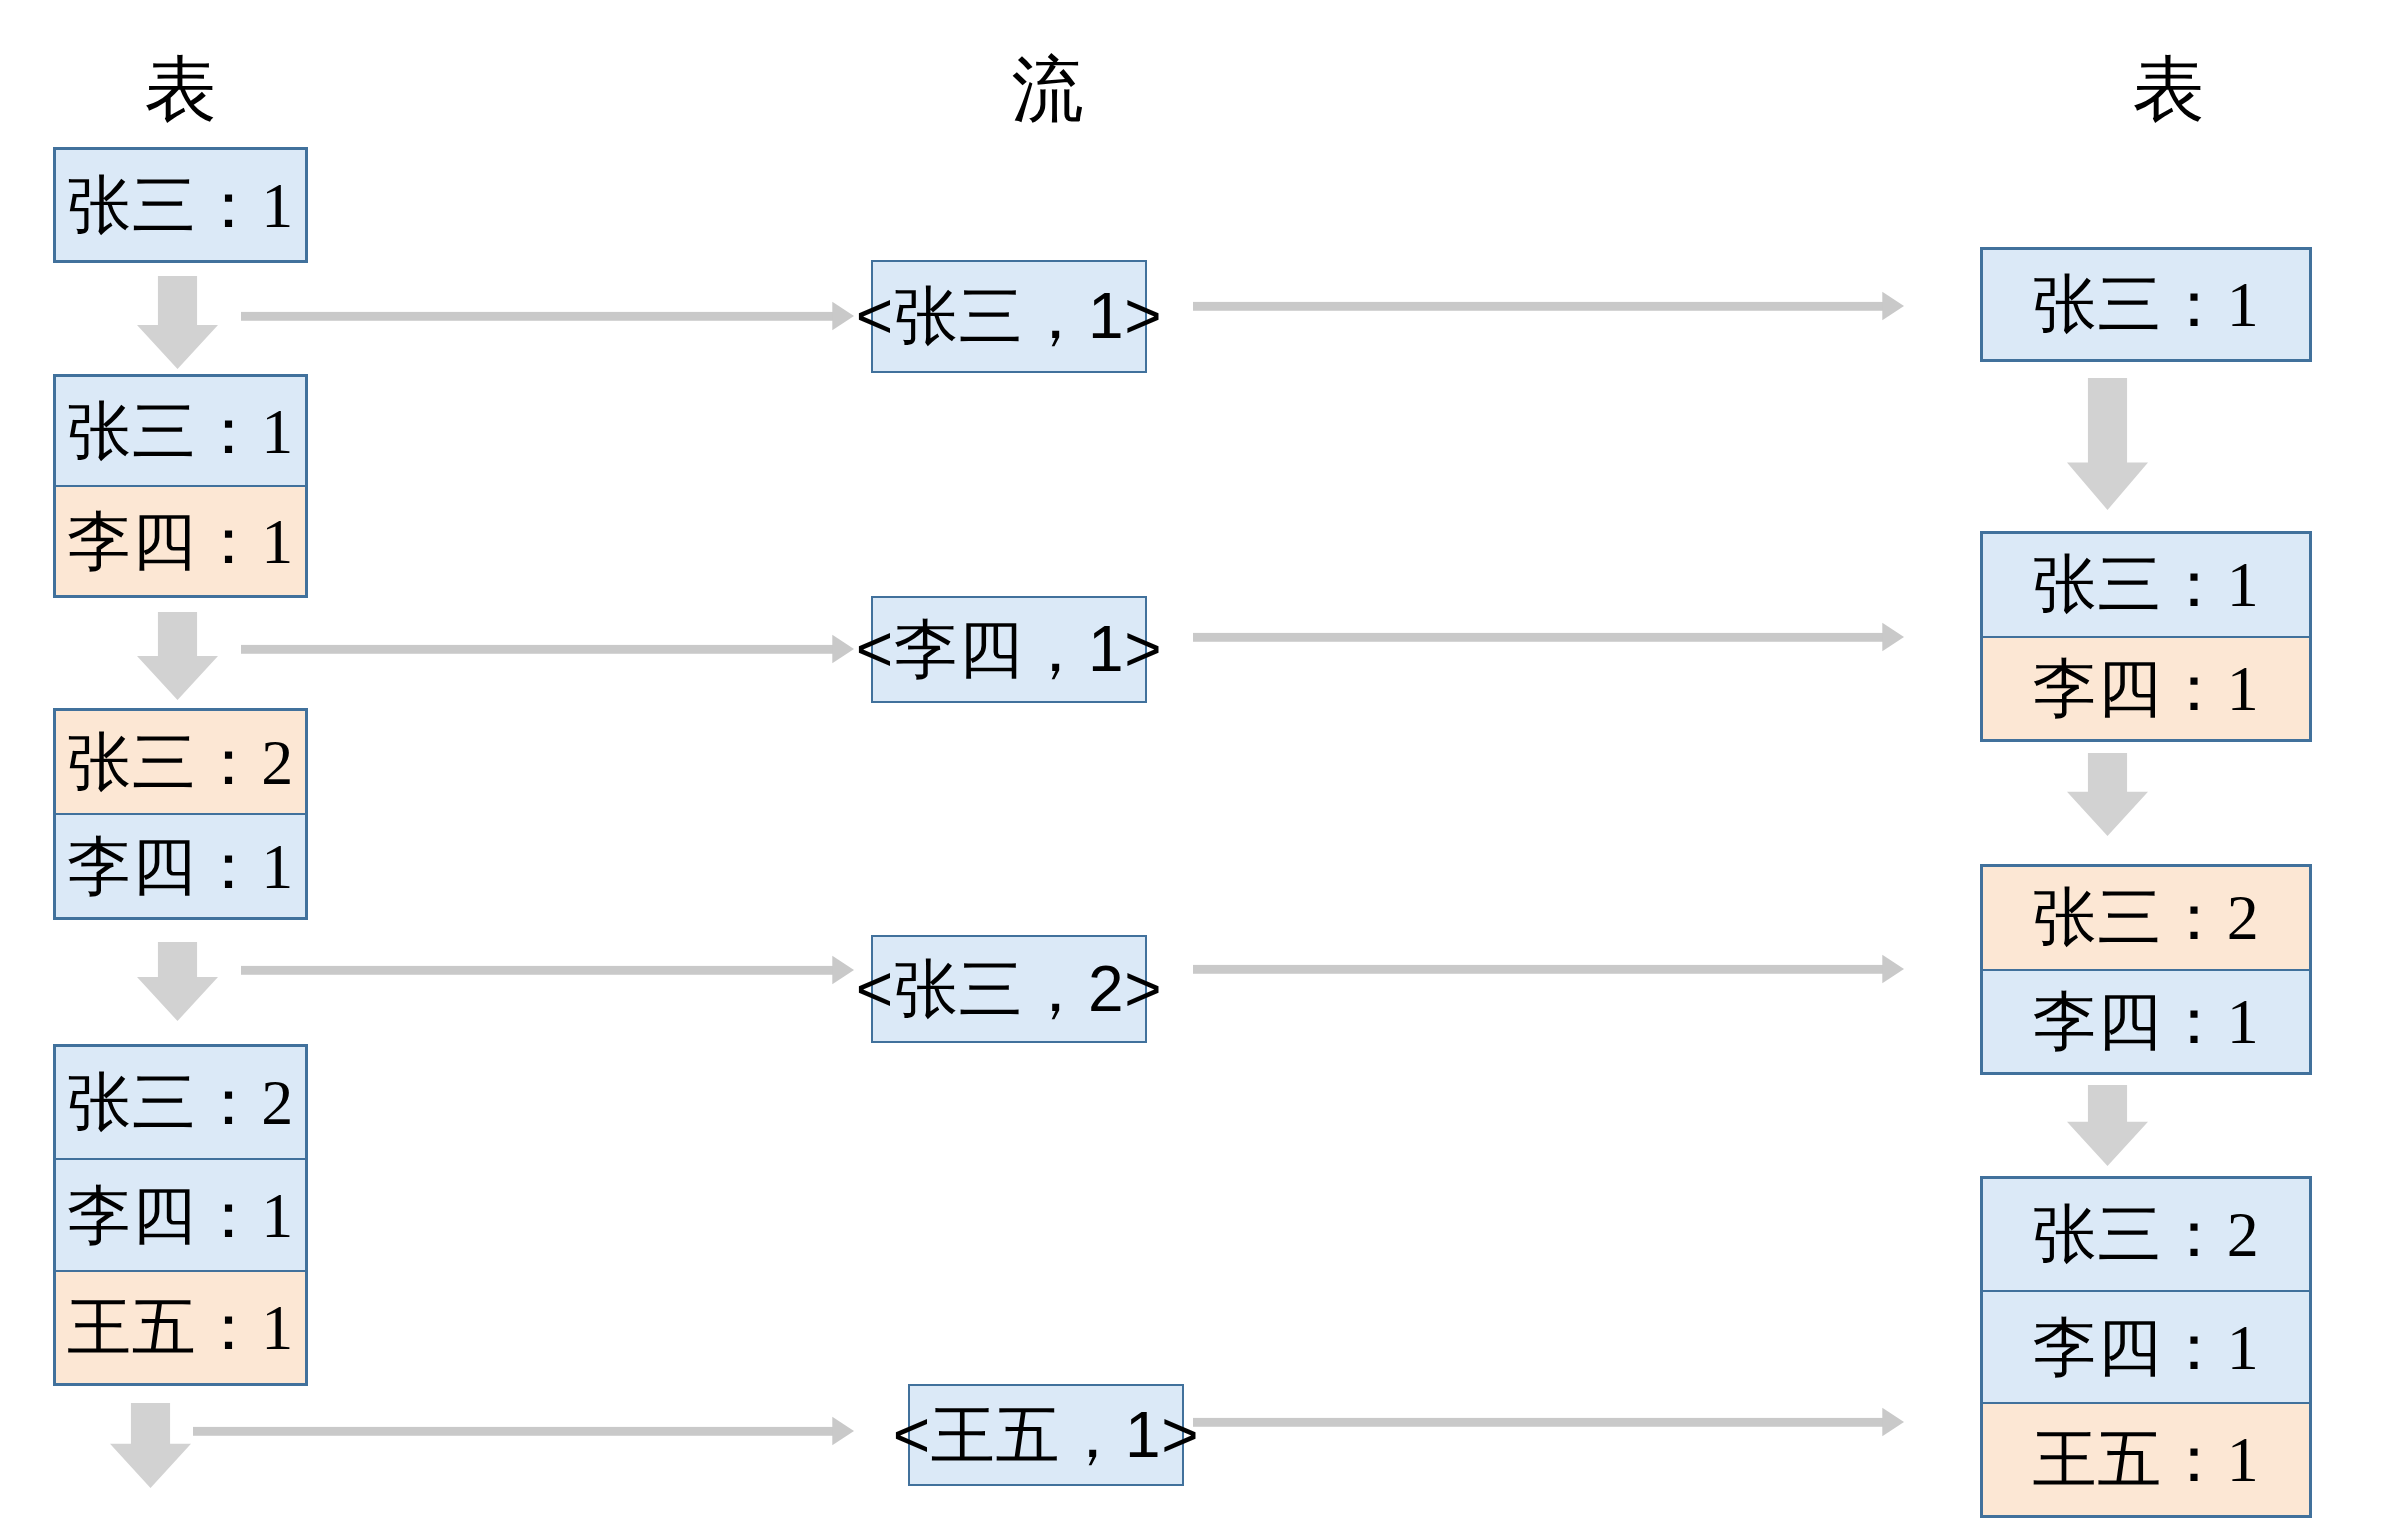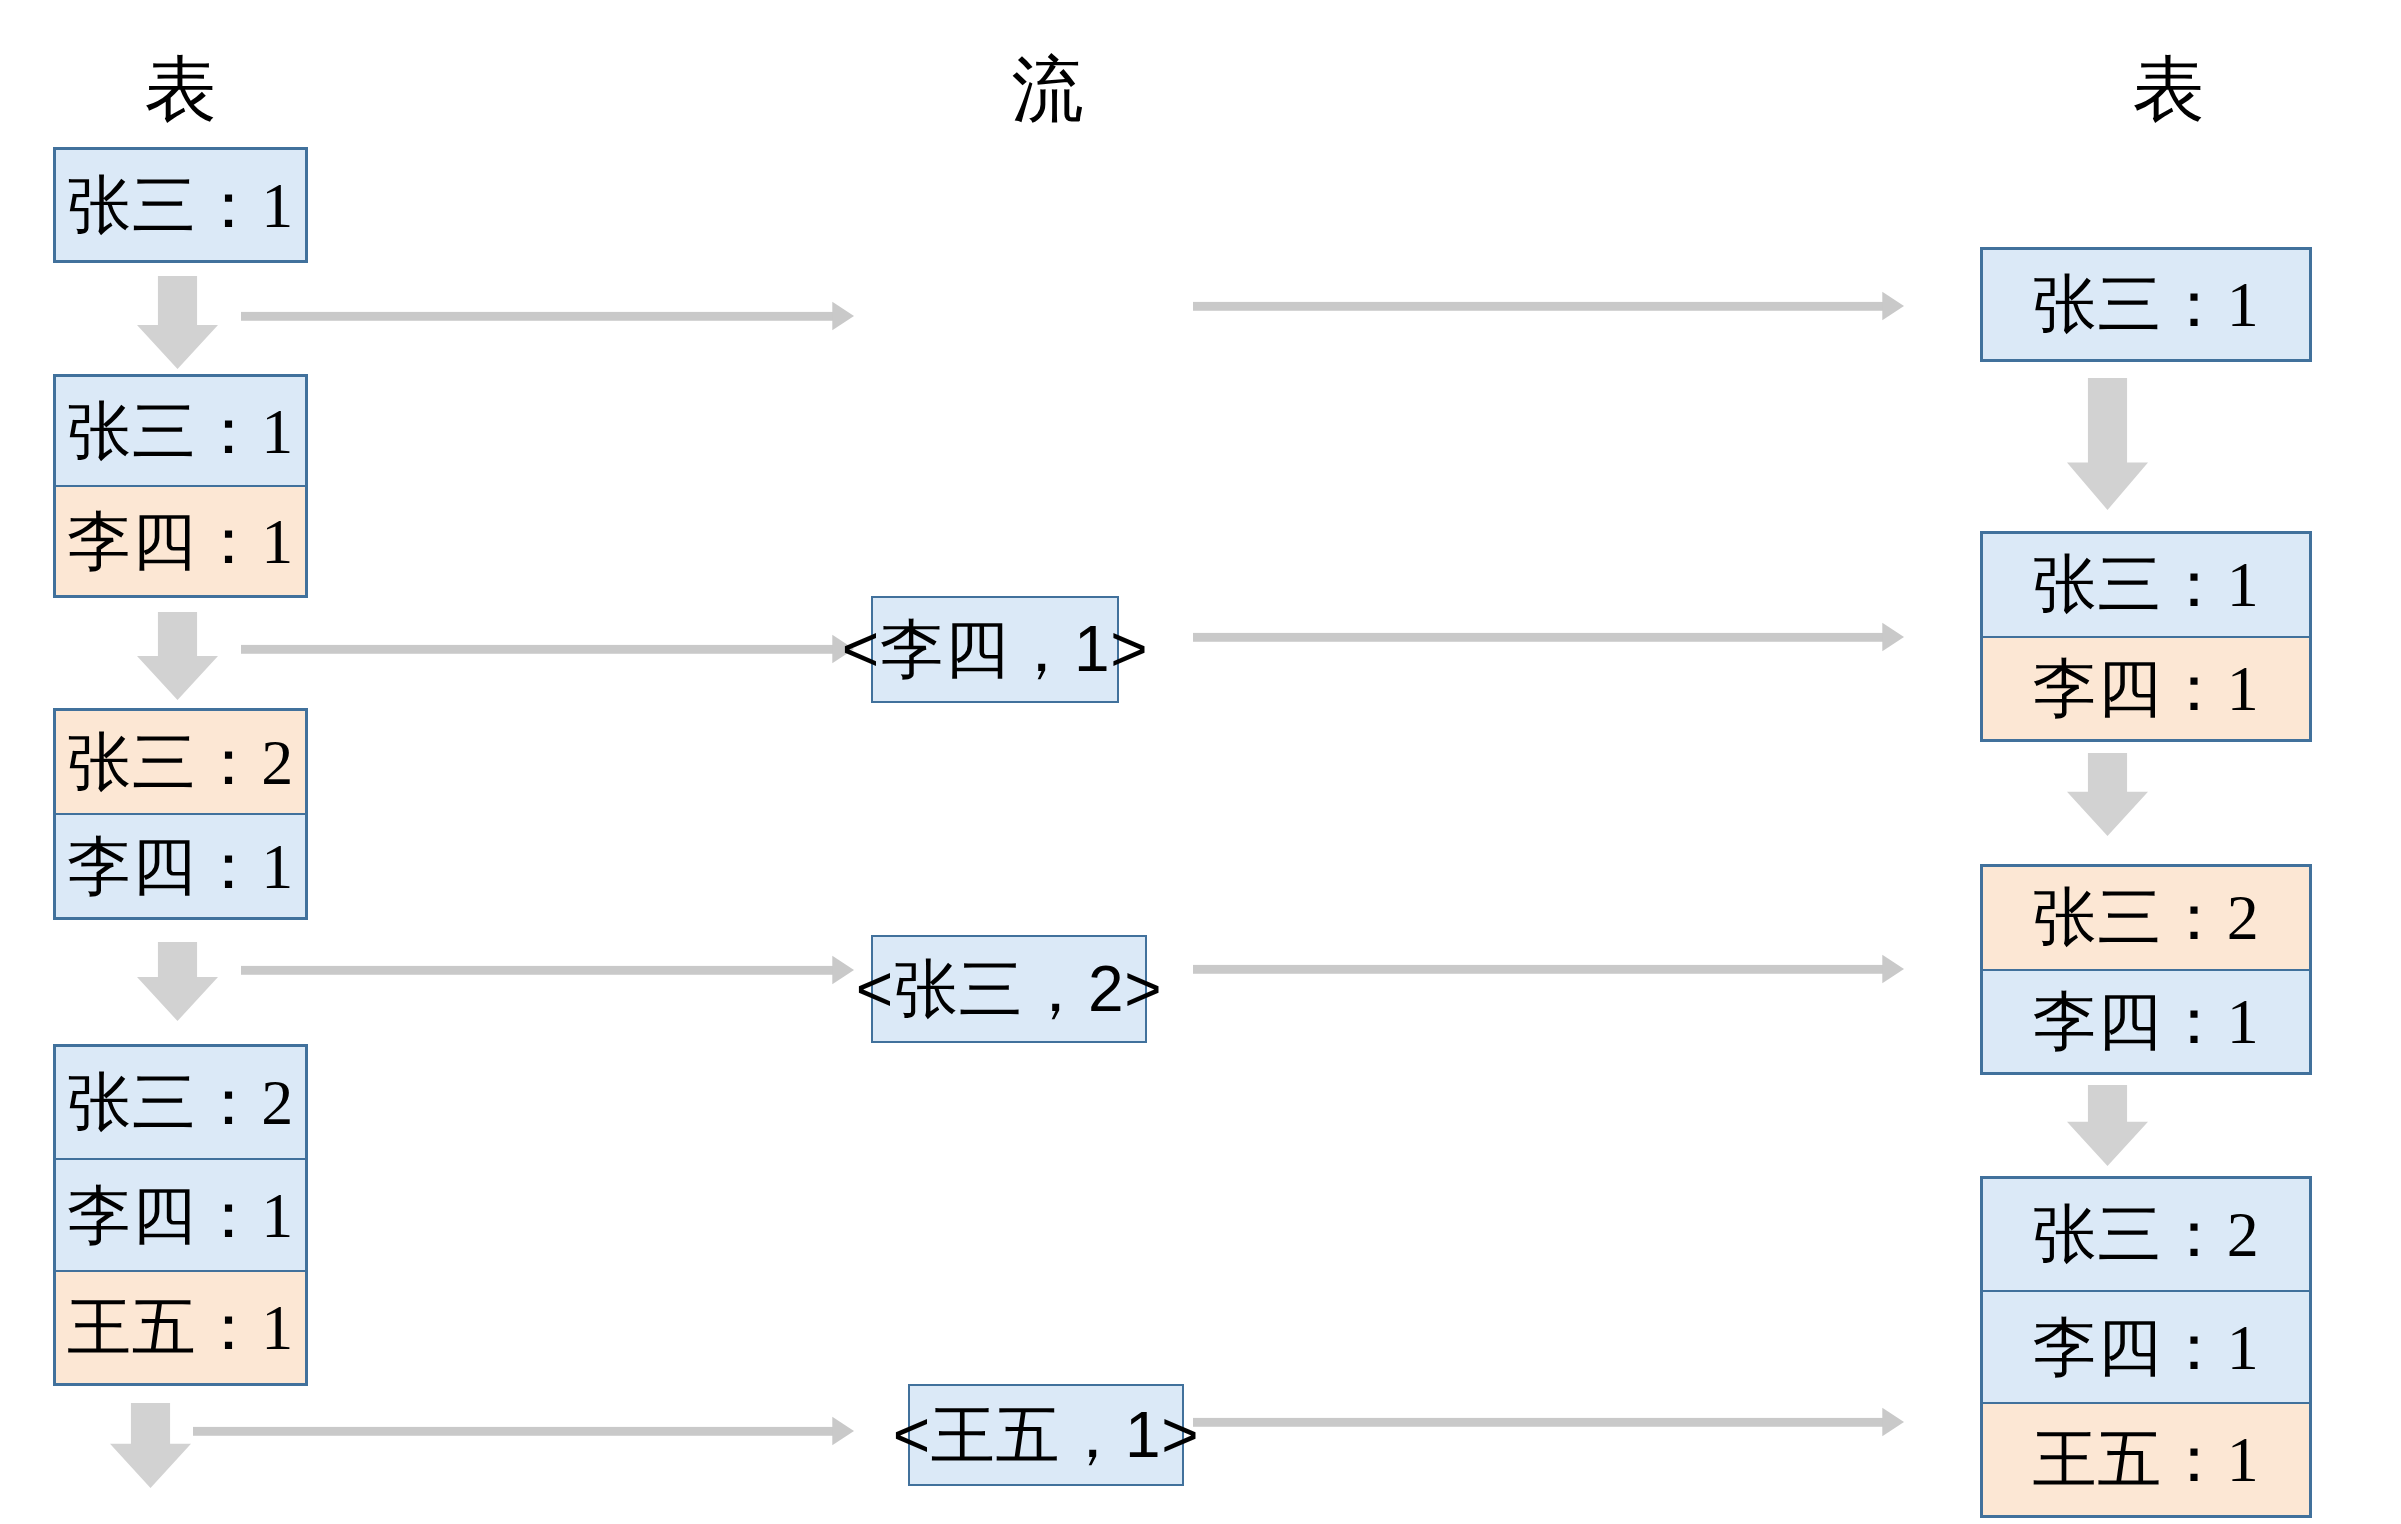--- a/index.html
+++ b/index.html
@@ -112,21 +112,22 @@
         <polygon points="873,1 905,22 873,43" fill="currentColor"></polygon>
       </svg>
   </div>
   <div class="harrow" style="left:193px;top:1416px;width:661px;height:30px;">
     <svg viewBox="0 0 975 44" preserveAspectRatio="none">
         <rect x="0" y="16" width="945" height="13" fill="currentColor"></rect>
         <polygon points="943,1 975,22 943,43" fill="currentColor"></polygon>
       </svg>
   </div>
 
-  <div class="sbox" style="left:871px;top:596px;width:248px;height:107px;">&lt;李四，1&gt;</div>
+  <div class="sbox" style="left:871px;top:260px;width:276px;height:113px;">&lt;张三，1&gt;</div>
+  <div class="sbox" style="left:871px;top:596px;width:276px;height:107px;">&lt;李四，1&gt;</div>
   <div class="sbox" style="left:871px;top:935px;width:276px;height:108px;">&lt;张三，2&gt;</div>
   <div class="sbox" style="left:908px;top:1384px;width:276px;height:102px;">&lt;王五，1&gt;</div>
 
   <div class="harrow" style="left:1193px;top:291px;width:711px;height:30px;">
     <svg viewBox="0 0 1050 44" preserveAspectRatio="none">
         <rect x="0" y="16" width="1020" height="13" fill="currentColor"></rect>
         <polygon points="1018,1 1050,22 1018,43" fill="currentColor"></polygon>
       </svg>
   </div>
   <div class="harrow" style="left:1193px;top:622px;width:711px;height:30px;">

